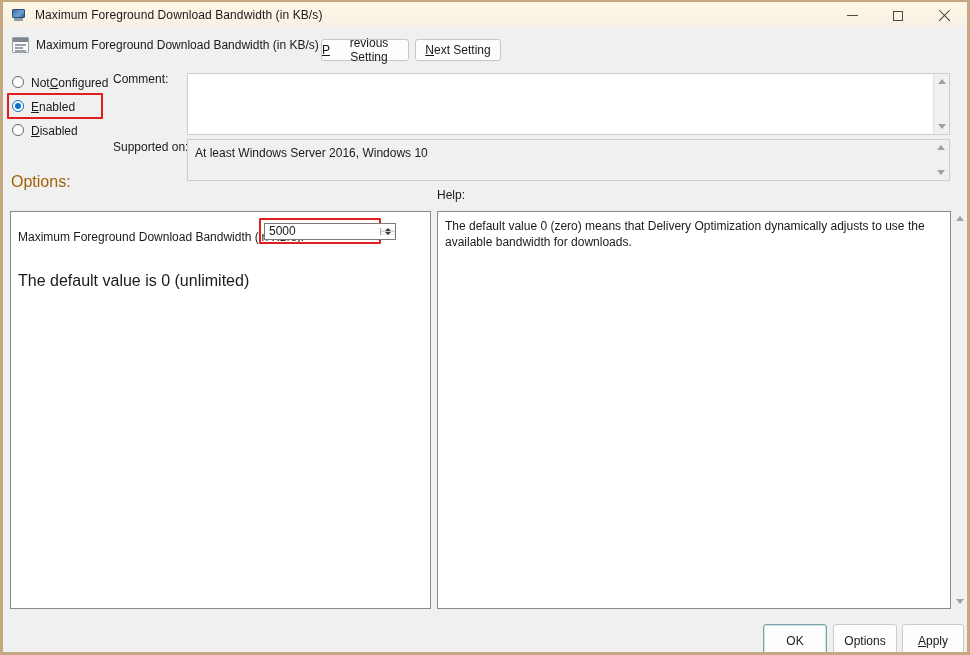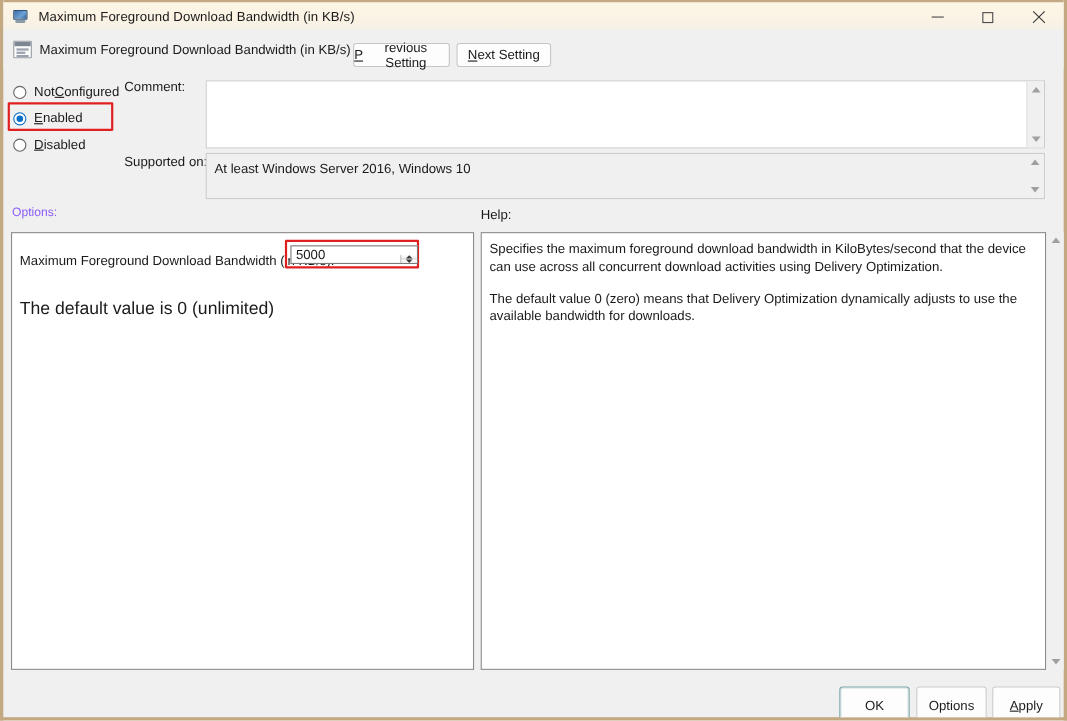--- a/index.html
+++ b/index.html
@@ -110,21 +110,21 @@
     display: flex; align-items: center; justify-content: center;
     padding: 0; cursor: default;
   }
   #btn-prev { left: 318px; width: 88px; }
   #btn-next { left: 412px; width: 86px; }
   .acc { text-decoration: underline; }
 
   
   .radio-row {
     position: absolute; left: 9px;
-    display: flex; align-items: flex-end;
+    display: flex; align-items: flex-start;
     font-size: 12px; color: #1a1a1a;
     white-space: nowrap;
   }
   #radio-notconf { top: 76px; }
   #radio-enabled { top: 100px; }
   #radio-disabled { top: 124px; }
   .radio-mark {
     width: 12px; height: 12px;
     border-radius: 50%;
     border: 1.3px solid #666666;
@@ -211,22 +211,22 @@
   }
   .tri-down {
     width: 0; height: 0;
     border-left: 4px solid transparent;
     border-right: 4px solid transparent;
     border-top: 5px solid #a0a0a0;
   }
 
   
   #lbl-options {
-    position: absolute; left: 8px; top: 187px;
-    font-size: 11px; color: #8b5cf6;
+    position: absolute; left: 8px; top: 173px;
+    font-size: 16px; color: #a16207;
   }
   #lbl-help {
     position: absolute; left: 434px; top: 188px;
     font-size: 12px; color: #1a1a1a;
   }
 
   #options-panel {
     position: absolute; left: 7px; top: 211px;
     width: 421px; height: 398px;
     background: #ffffff;
@@ -242,24 +242,24 @@
   }
 
   #spin-highlight {
     position: absolute; left: 256px; top: 218px;
     width: 122px; height: 26px;
     border: 2px solid #e02020;
     border-radius: 1px;
   }
   #spin-wrap {
     position: absolute; left: 261px; top: 223px;
-    width: 116px; height: 17px;
+    width: 132px; height: 17px;
     background: #ffffff;
     border: 1px solid #7a7a7a;
-    display: flex; align-items: flex-end;
+    display: flex; align-items: center;
   }
   #spin-value {
     flex: 1 1 auto;
     padding: 0 0 0 4px;
     font-size: 12px; color: #1a1a1a;
     line-height: 15px;
     overflow: hidden;
   }
   #spin-buttons {
     width: 15px;
@@ -434,21 +434,20 @@
       <div class="spin-btn">
         <span class="spin-tri-up"></span>
       </div>
       <div class="spin-btn">
         <span class="spin-tri-down"></span>
       </div>
     </div>
   </div>
 
   <div id="help-panel">
-    <p>Specifies the maximum foreground download bandwidth in KiloBytes/second that the device can use across all concurrent download activities using Delivery Optimization.</p>
     <p>The default value 0 (zero) means that Delivery Optimization dynamically adjusts to use the available bandwidth for downloads.</p>
   </div>
   <div id="help-scroll">
     <div class="sb-arrow">
       <span class="tri-up"></span>
     </div>
     <div class="sb-arrow">
       <span class="tri-down"></span>
     </div>
   </div>

